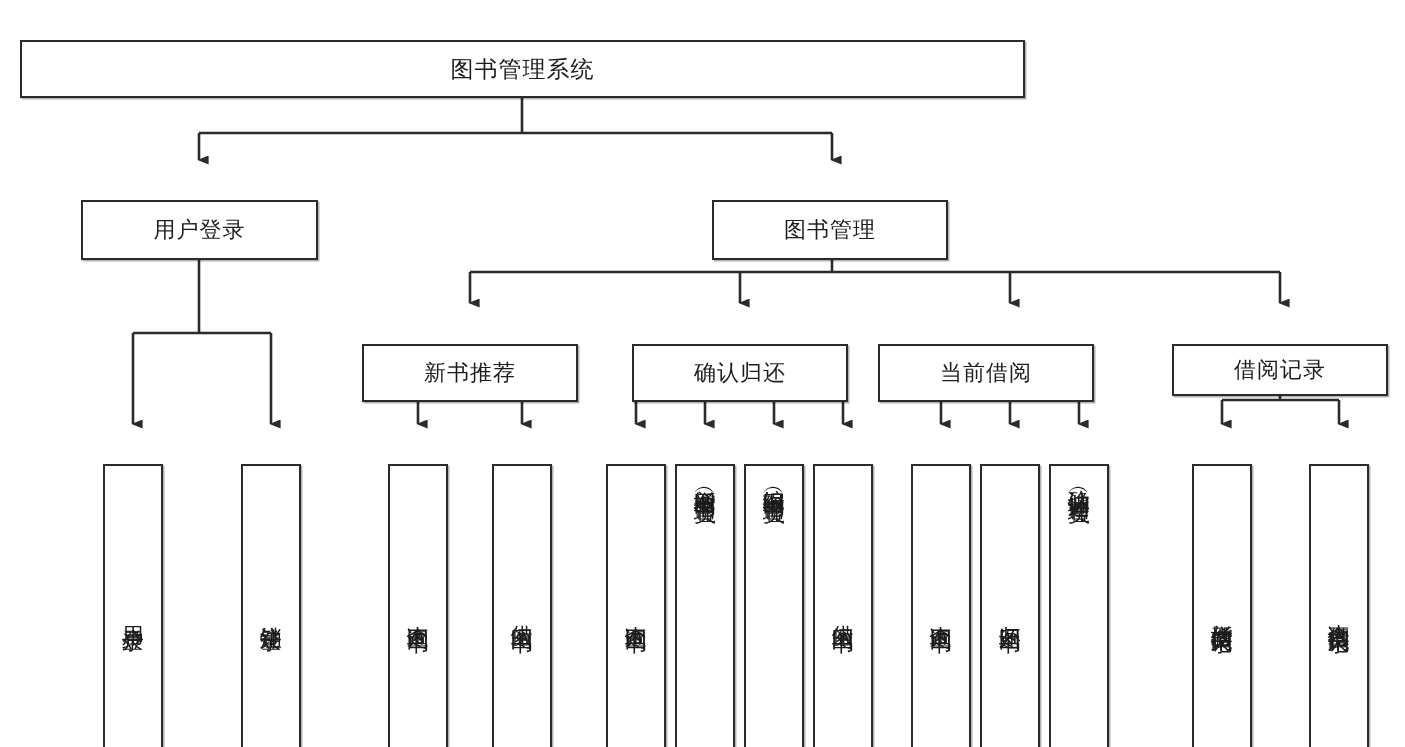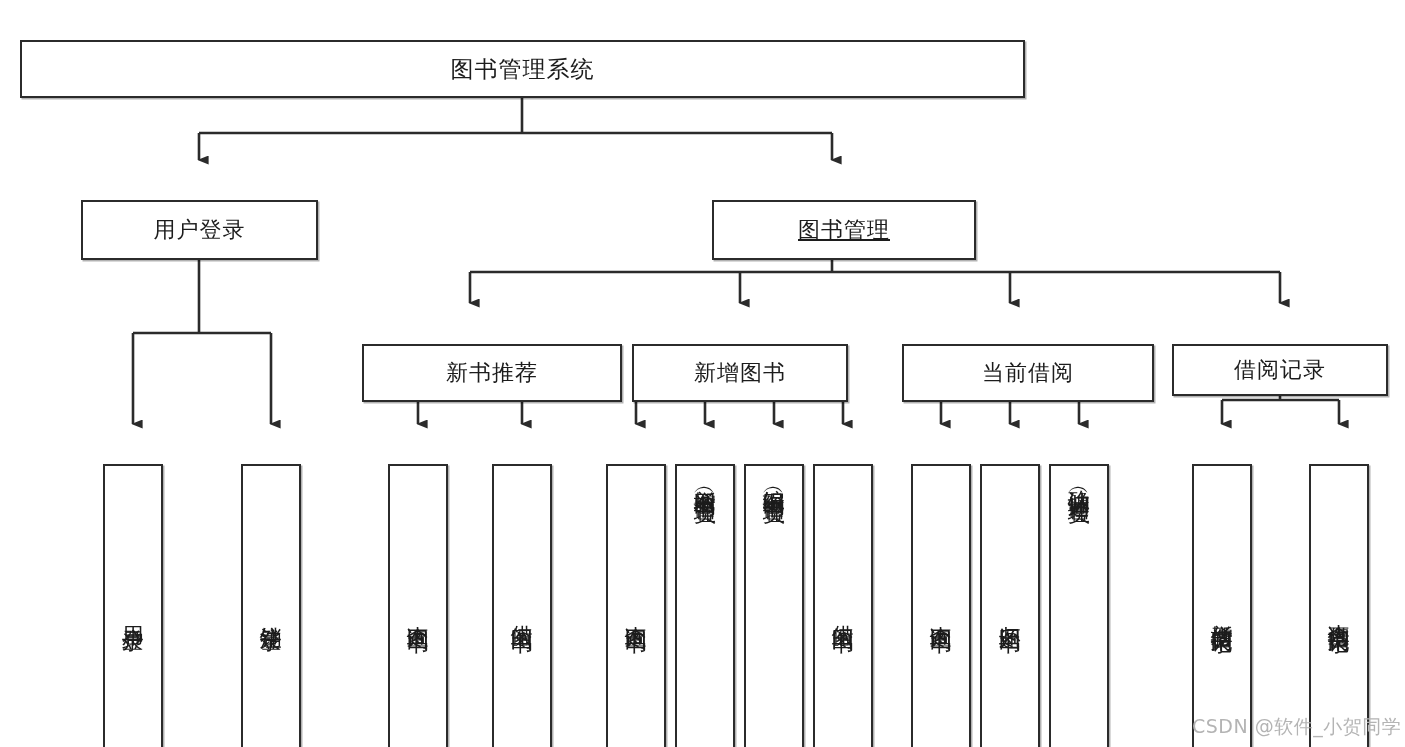--- a/index.html
+++ b/index.html
@@ -136,33 +136,33 @@
   </svg>
 
   <div class="node h title" style="left:20px; top:12px; width:1005px; height:58px;">
     <span class="label">图书管理系统</span>
   </div>
 
   <div class="node h" style="left:81px; top:172px; width:237px; height:60px;">
     <span class="label">用户登录</span>
   </div>
 
-  <div class="node h" style="left:712px; top:172px; width:264px; height:60px;text-decoration:underline;">
+  <div class="node h" style="left:712px; top:172px; width:236px; height:60px;">
     <span class="label">图书管理</span>
   </div>
 
-  <div class="node h" style="left:362px; top:316px; width:260px; height:58px;">
+  <div class="node h" style="left:362px; top:316px; width:216px; height:58px;">
     <span class="label">新书推荐</span>
   </div>
 
   <div class="node h" style="left:632px; top:316px; width:216px; height:58px;">
-    <span class="label">新增图书</span>
-  </div>
-
-  <div class="node h" style="left:902px; top:316px; width:252px; height:58px;">
+    <span class="label">确认归还</span>
+  </div>
+
+  <div class="node h" style="left:878px; top:316px; width:216px; height:58px;">
     <span class="label">当前借阅</span>
   </div>
 
   <div class="node h" style="left:1172px; top:316px; width:216px; height:52px;">
     <span class="label">借阅记录</span>
   </div>
 
   <div class="node v centered" style="left:103px; top:436px; width:60px; height:296px;">
     <span class="label">用户登录</span>
   </div>
@@ -208,15 +208,14 @@
   </div>
 
   <div class="node v centered" style="left:1192px; top:436px; width:60px; height:296px;">
     <span class="label">新增借阅记录</span>
   </div>
 
   <div class="node v centered" style="left:1309px; top:436px; width:60px; height:296px;">
     <span class="label">查询借阅记录</span>
   </div>
 
-  <div class="watermark" style="left:1192px; top:714px;">CSDN @软件_小贺同学</div>
 
 </div>
 
 </body></html>

